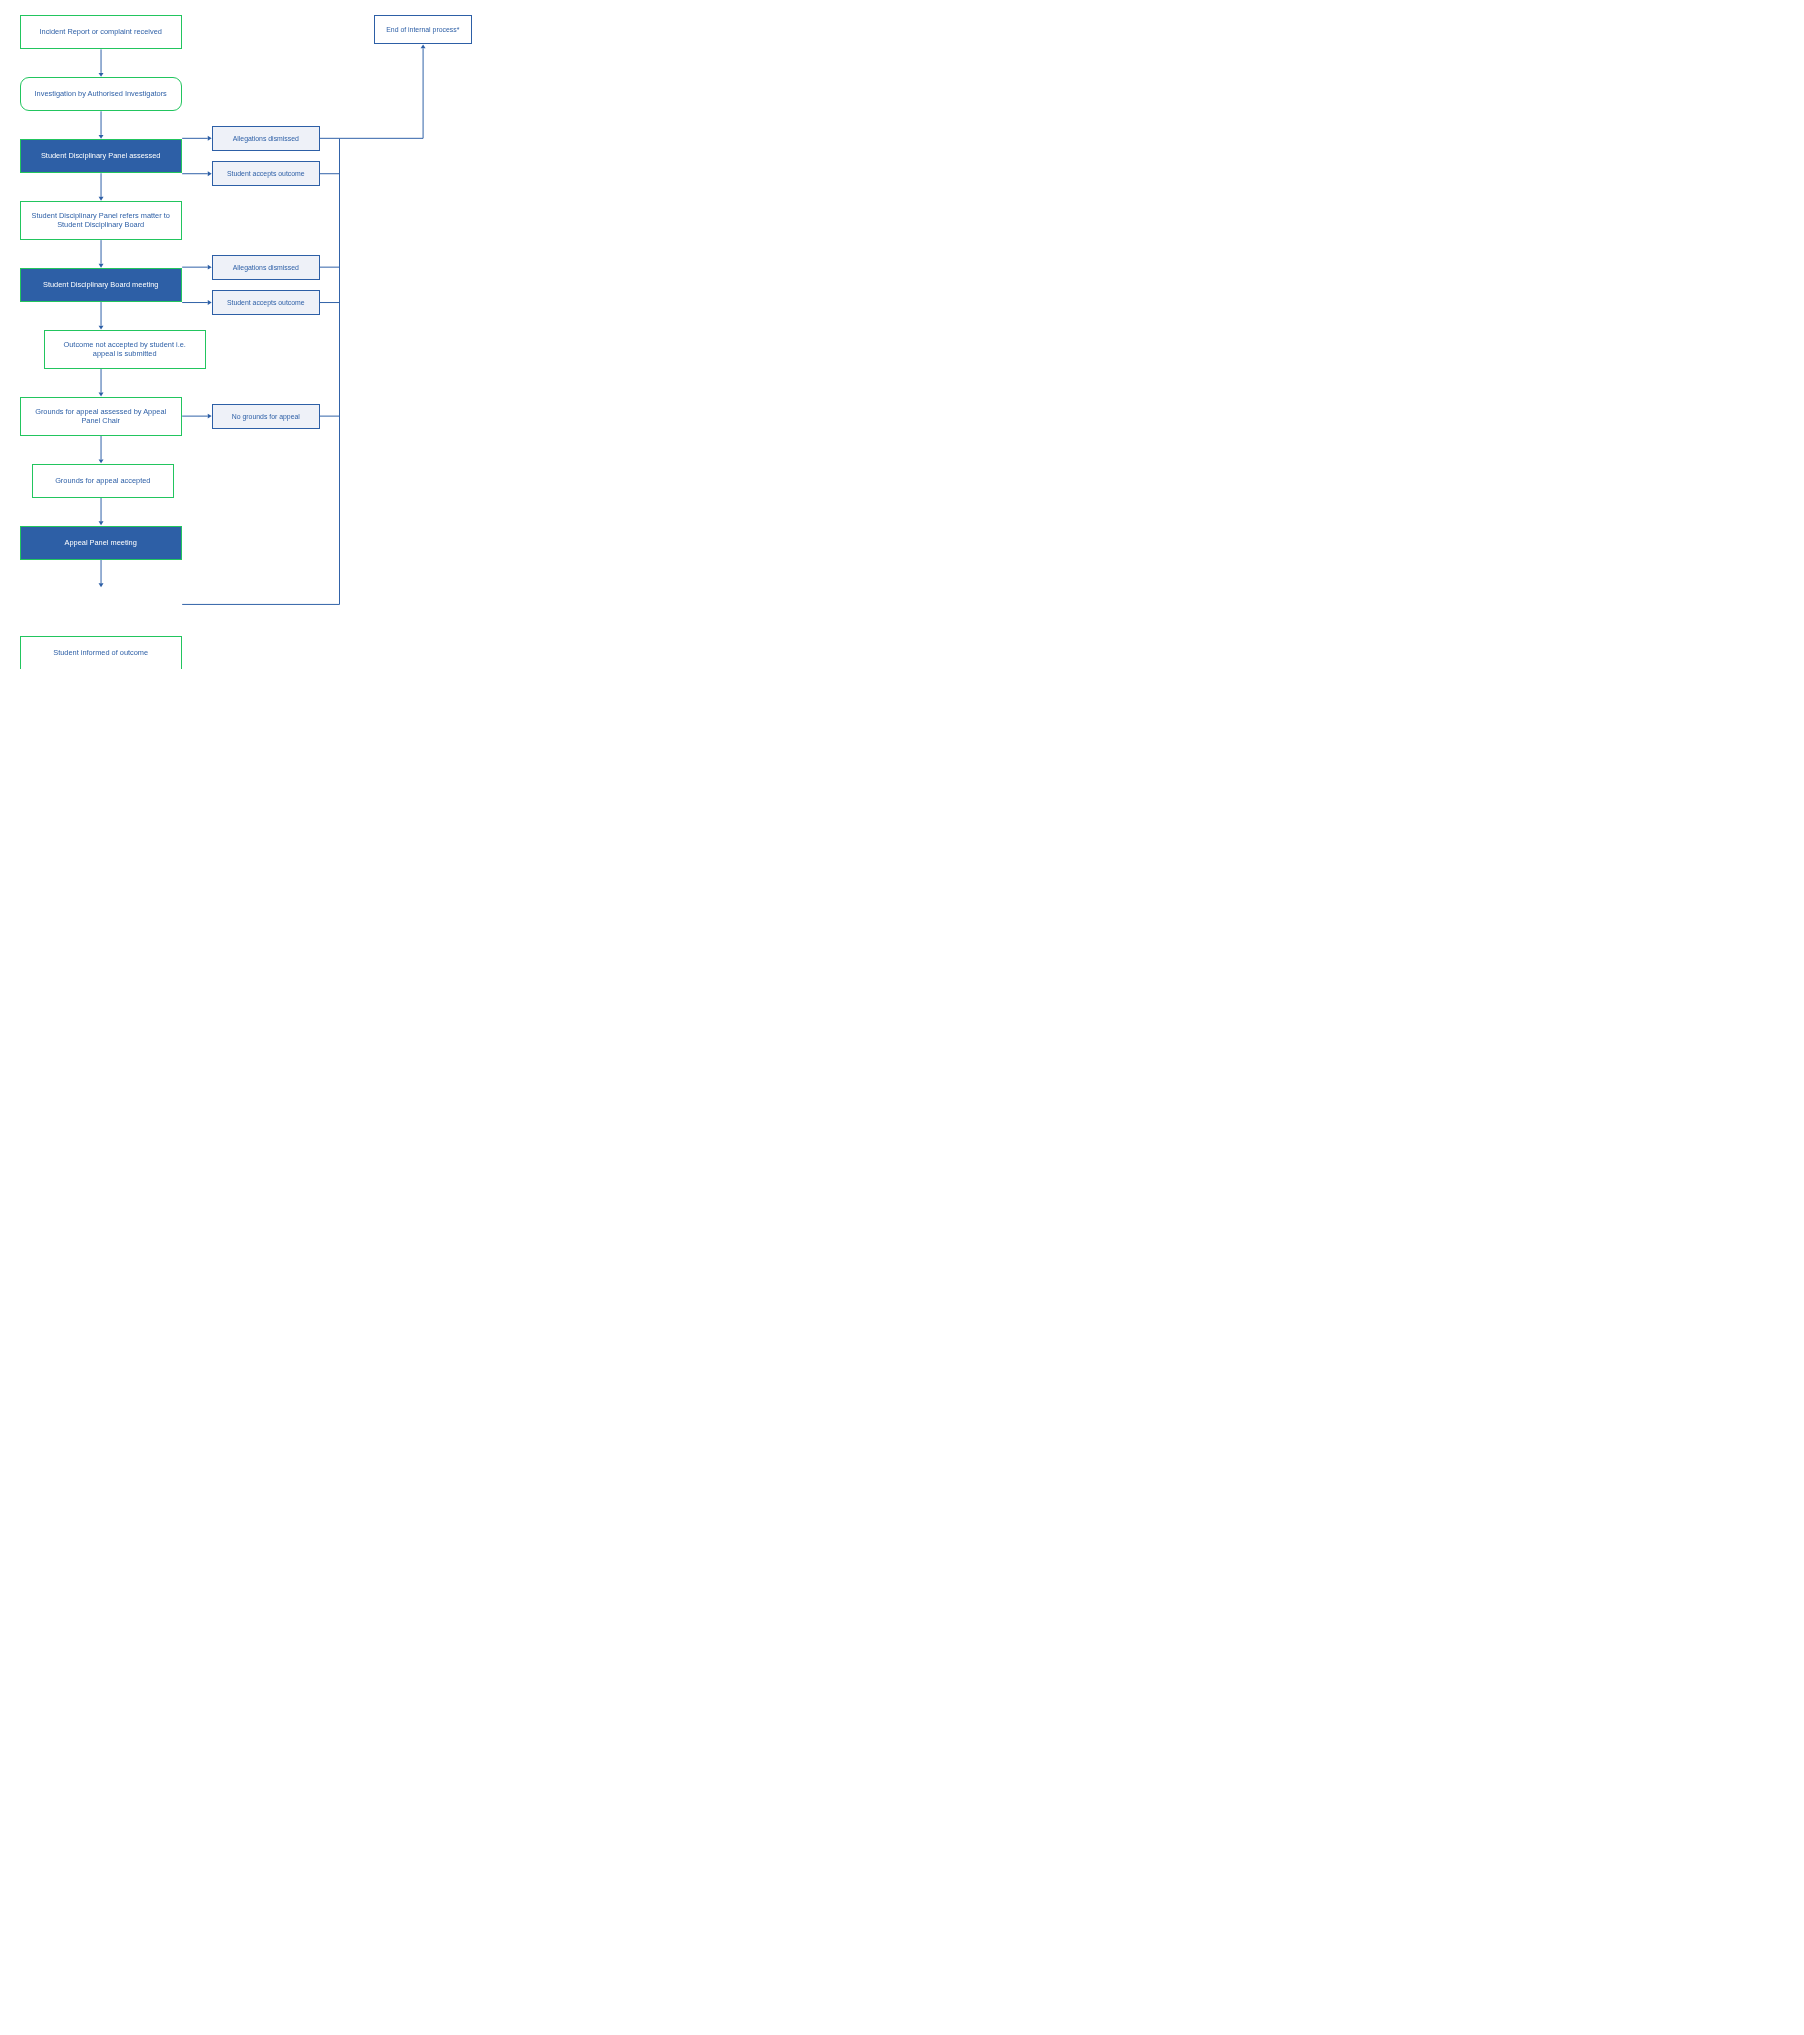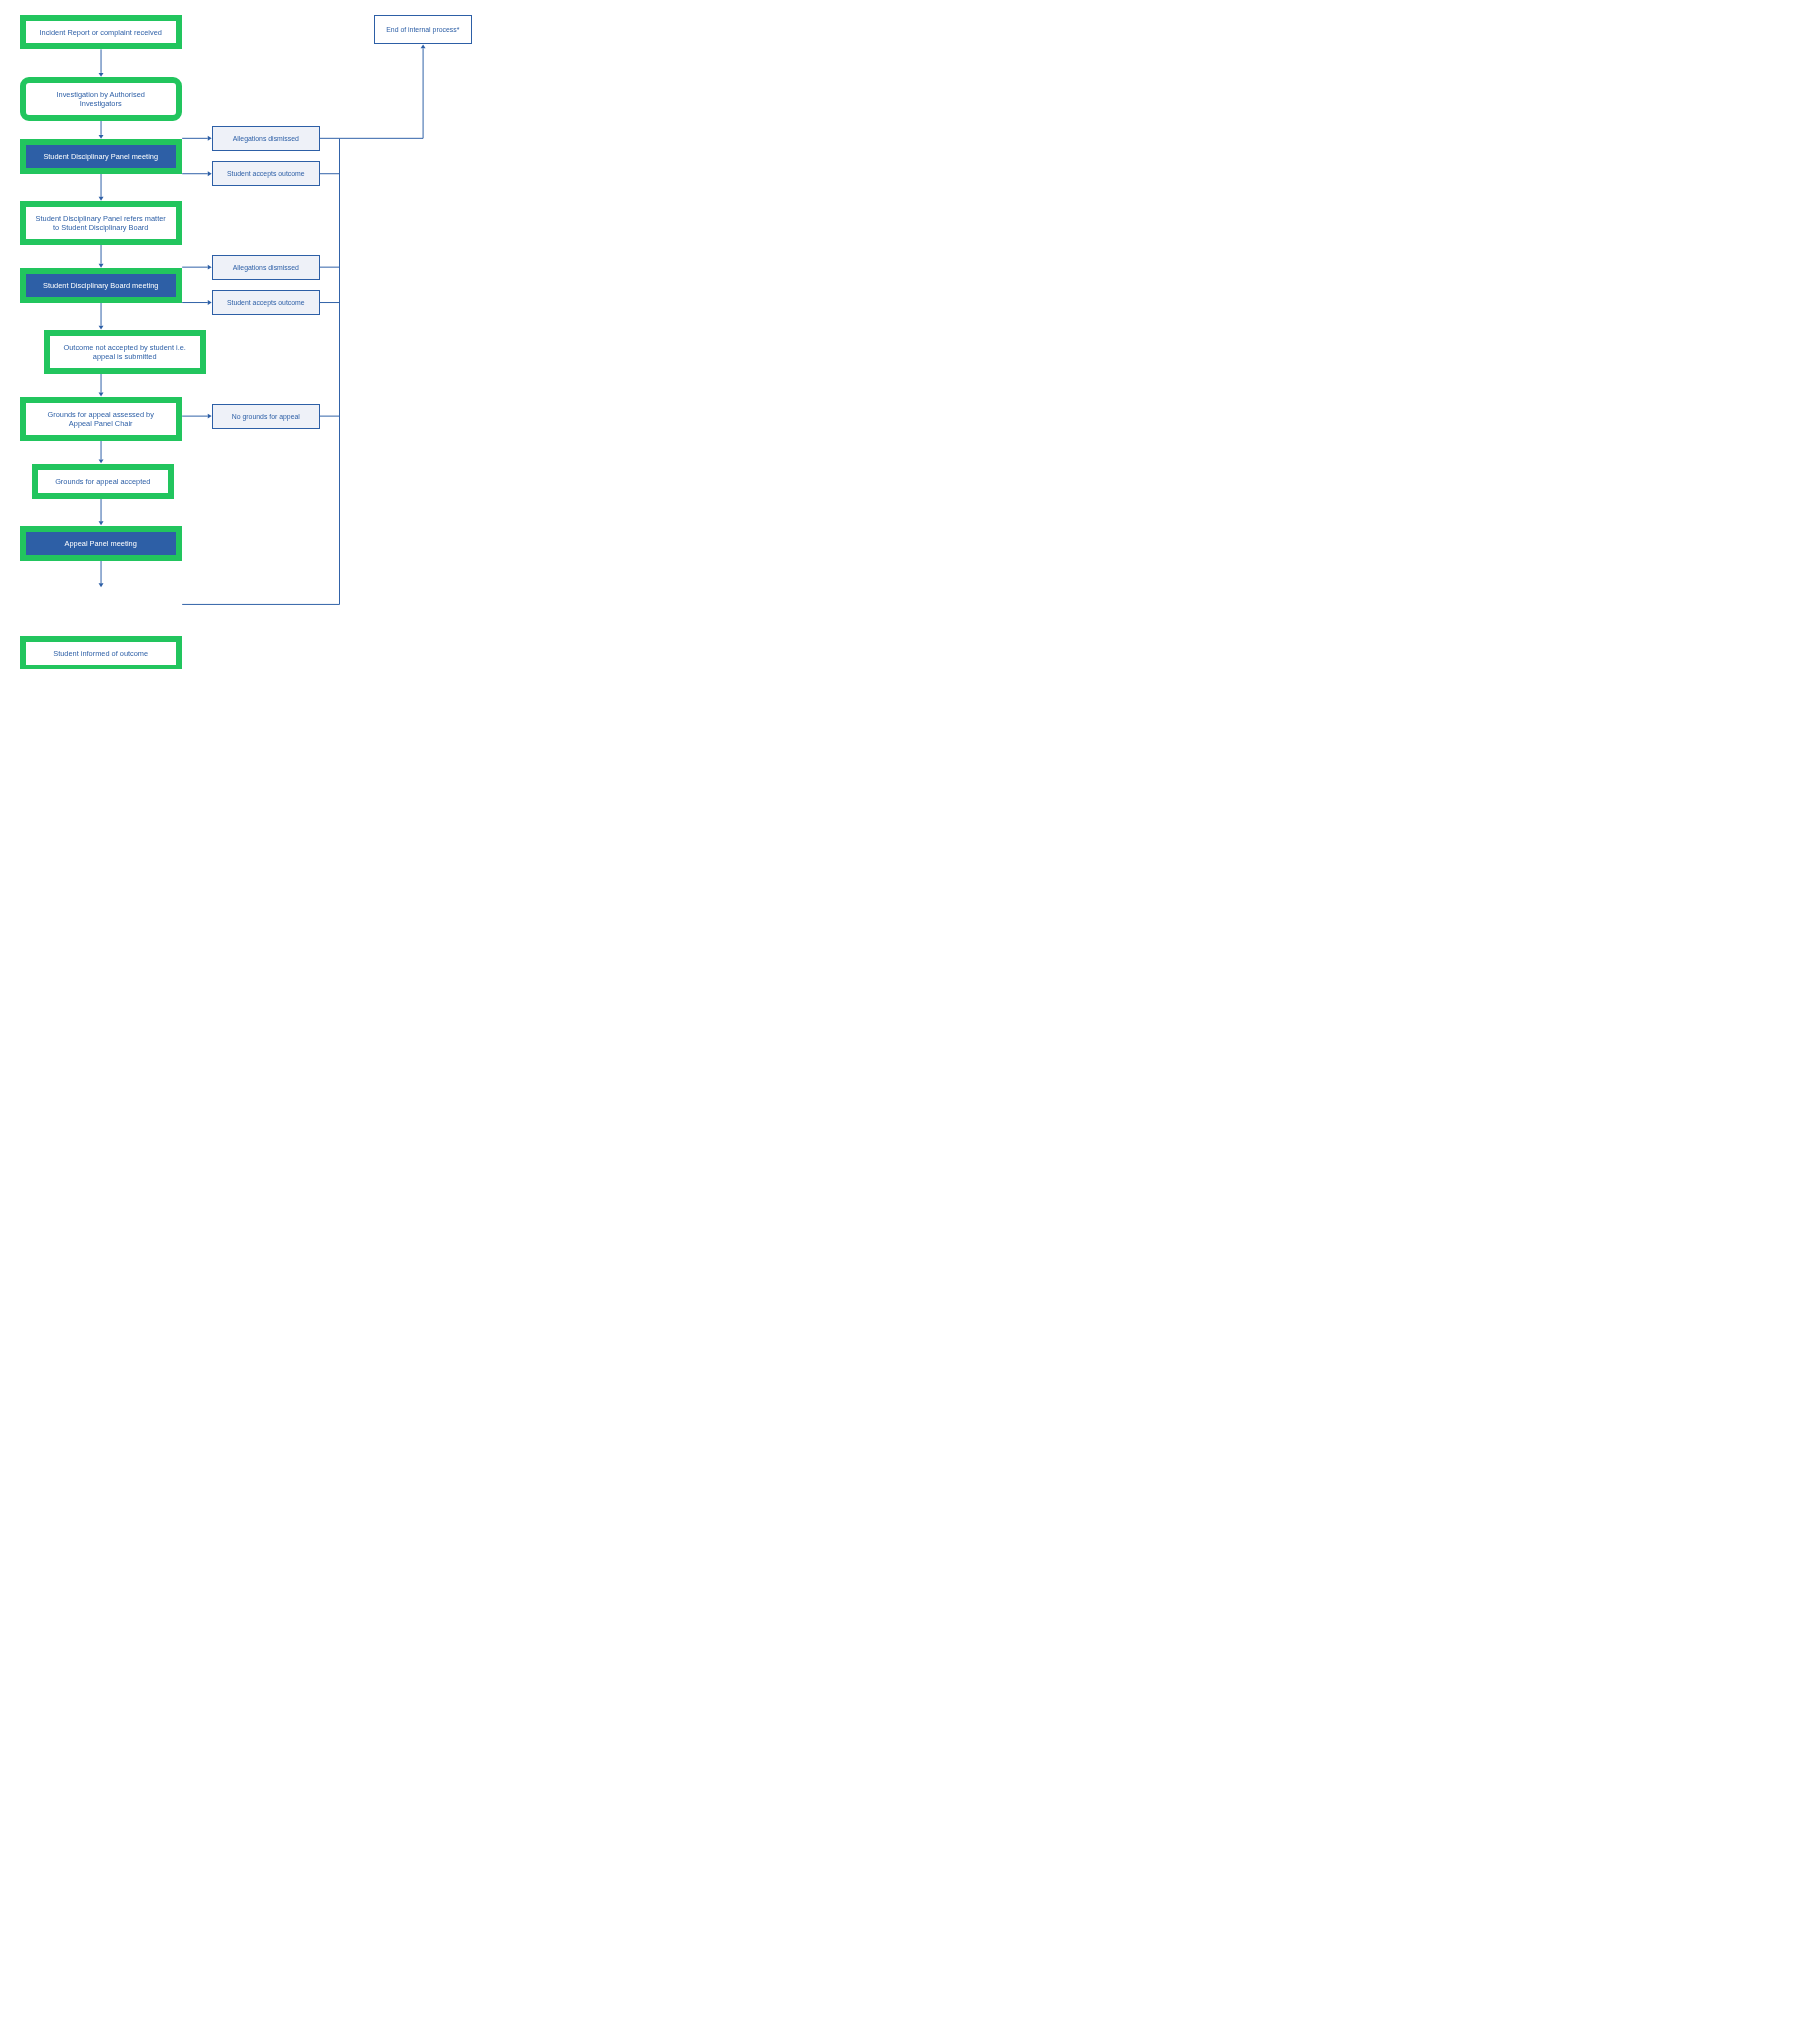--- a/index.html
+++ b/index.html
@@ -11,21 +11,21 @@
       padding: 9.8px 14.8px;
     }
 
     
     .left-box {
       position: relative;
       display: flex;
       align-items: center;
       justify-content: center;
       text-align: center;
-      border: 6px solid #22c55e;
+      border: 1px solid #22c55e;
       background: #fff;
       color: #2d5fa6;
       font-size: 7.4px;
       padding: 6.9px 9.8px;
       width: 162px;
       min-height: 34px;
     }
 
     .left-box.dark {
       background: #2d5fa6;
@@ -147,21 +147,21 @@
     <span>No grounds for appeal</span>
   </div>
 
   <div class="left-box" id="incident-box" style="position: absolute; top: 4.9px; left: 4.9px; width: 162px; min-height: 34px;">
     <span>Incident Report or complaint received</span>
   </div>
   <div class="left-box" id="investigation-box" style="position: absolute; top: 67px; left: 4.9px; width: 162px; min-height: 34px; border-radius: 9px;">
     <span>Investigation by Authorised Investigators</span>
   </div>
   <div class="left-box dark" id="panel-meeting-box" style="position: absolute; top: 129px; left: 4.9px; width: 162px; min-height: 34px;">
-    <span>Student Disciplinary Panel meeting</span>
+    <span>Student Disciplinary Panel assessed</span>
   </div>
   <div class="left-box" id="panel-refers-box" style="position: absolute; top: 191px; left: 4.9px; width: 162px; min-height: 39px;">
     <span>Student Disciplinary Panel refers matter to Student Disciplinary Board</span>
   </div>
   <div class="left-box dark" id="board-meeting-box" style="position: absolute; top: 258px; left: 4.9px; width: 162px; min-height: 34px;">
     <span>Student Disciplinary Board meeting</span>
   </div>
   <div class="left-box" id="outcome-box" style="position: absolute; top: 320px; left: 4.9px; width: 162px; min-height: 39px; margin-left: 24px;">
     <span>Outcome not accepted by student i.e. appeal is submitted</span>
   </div>

